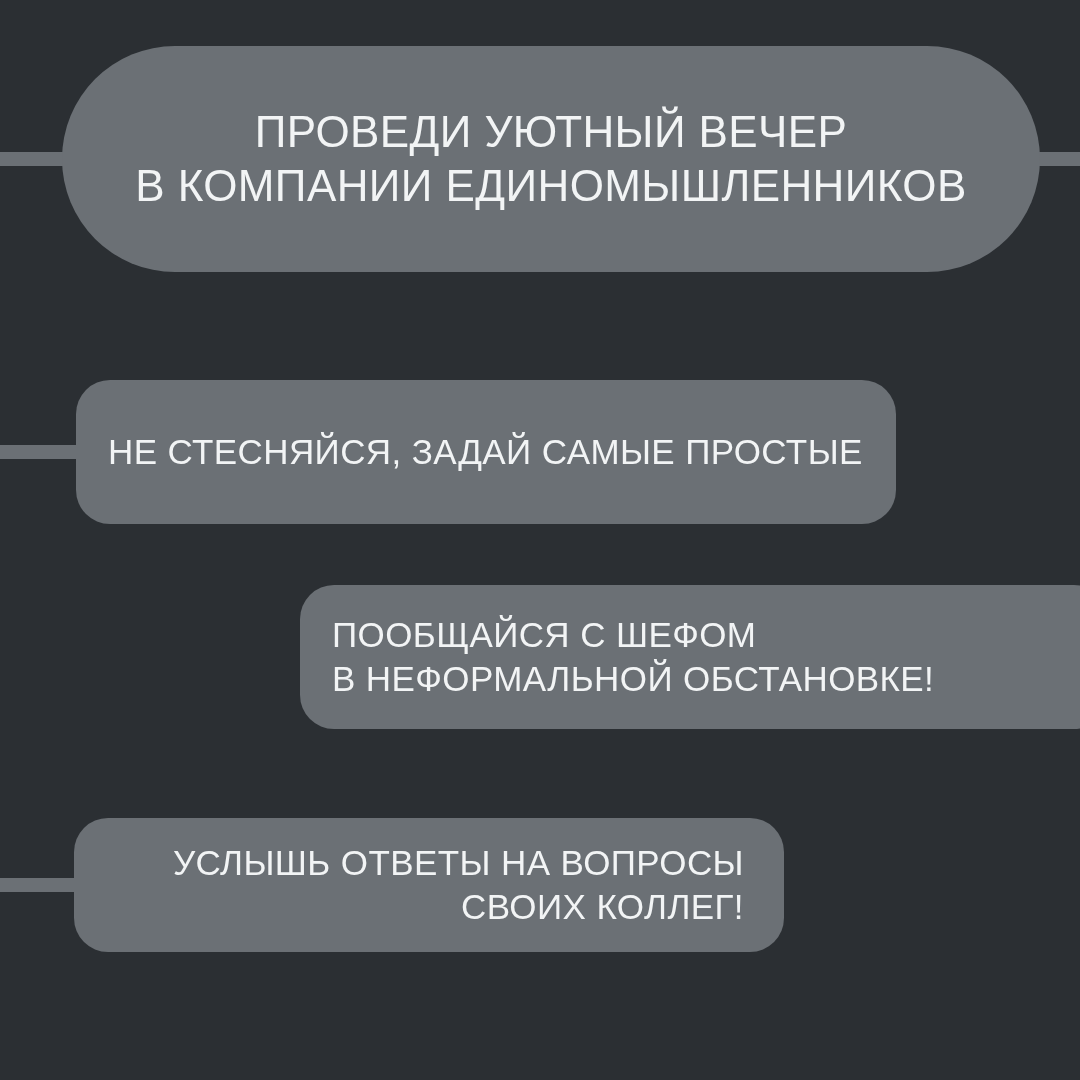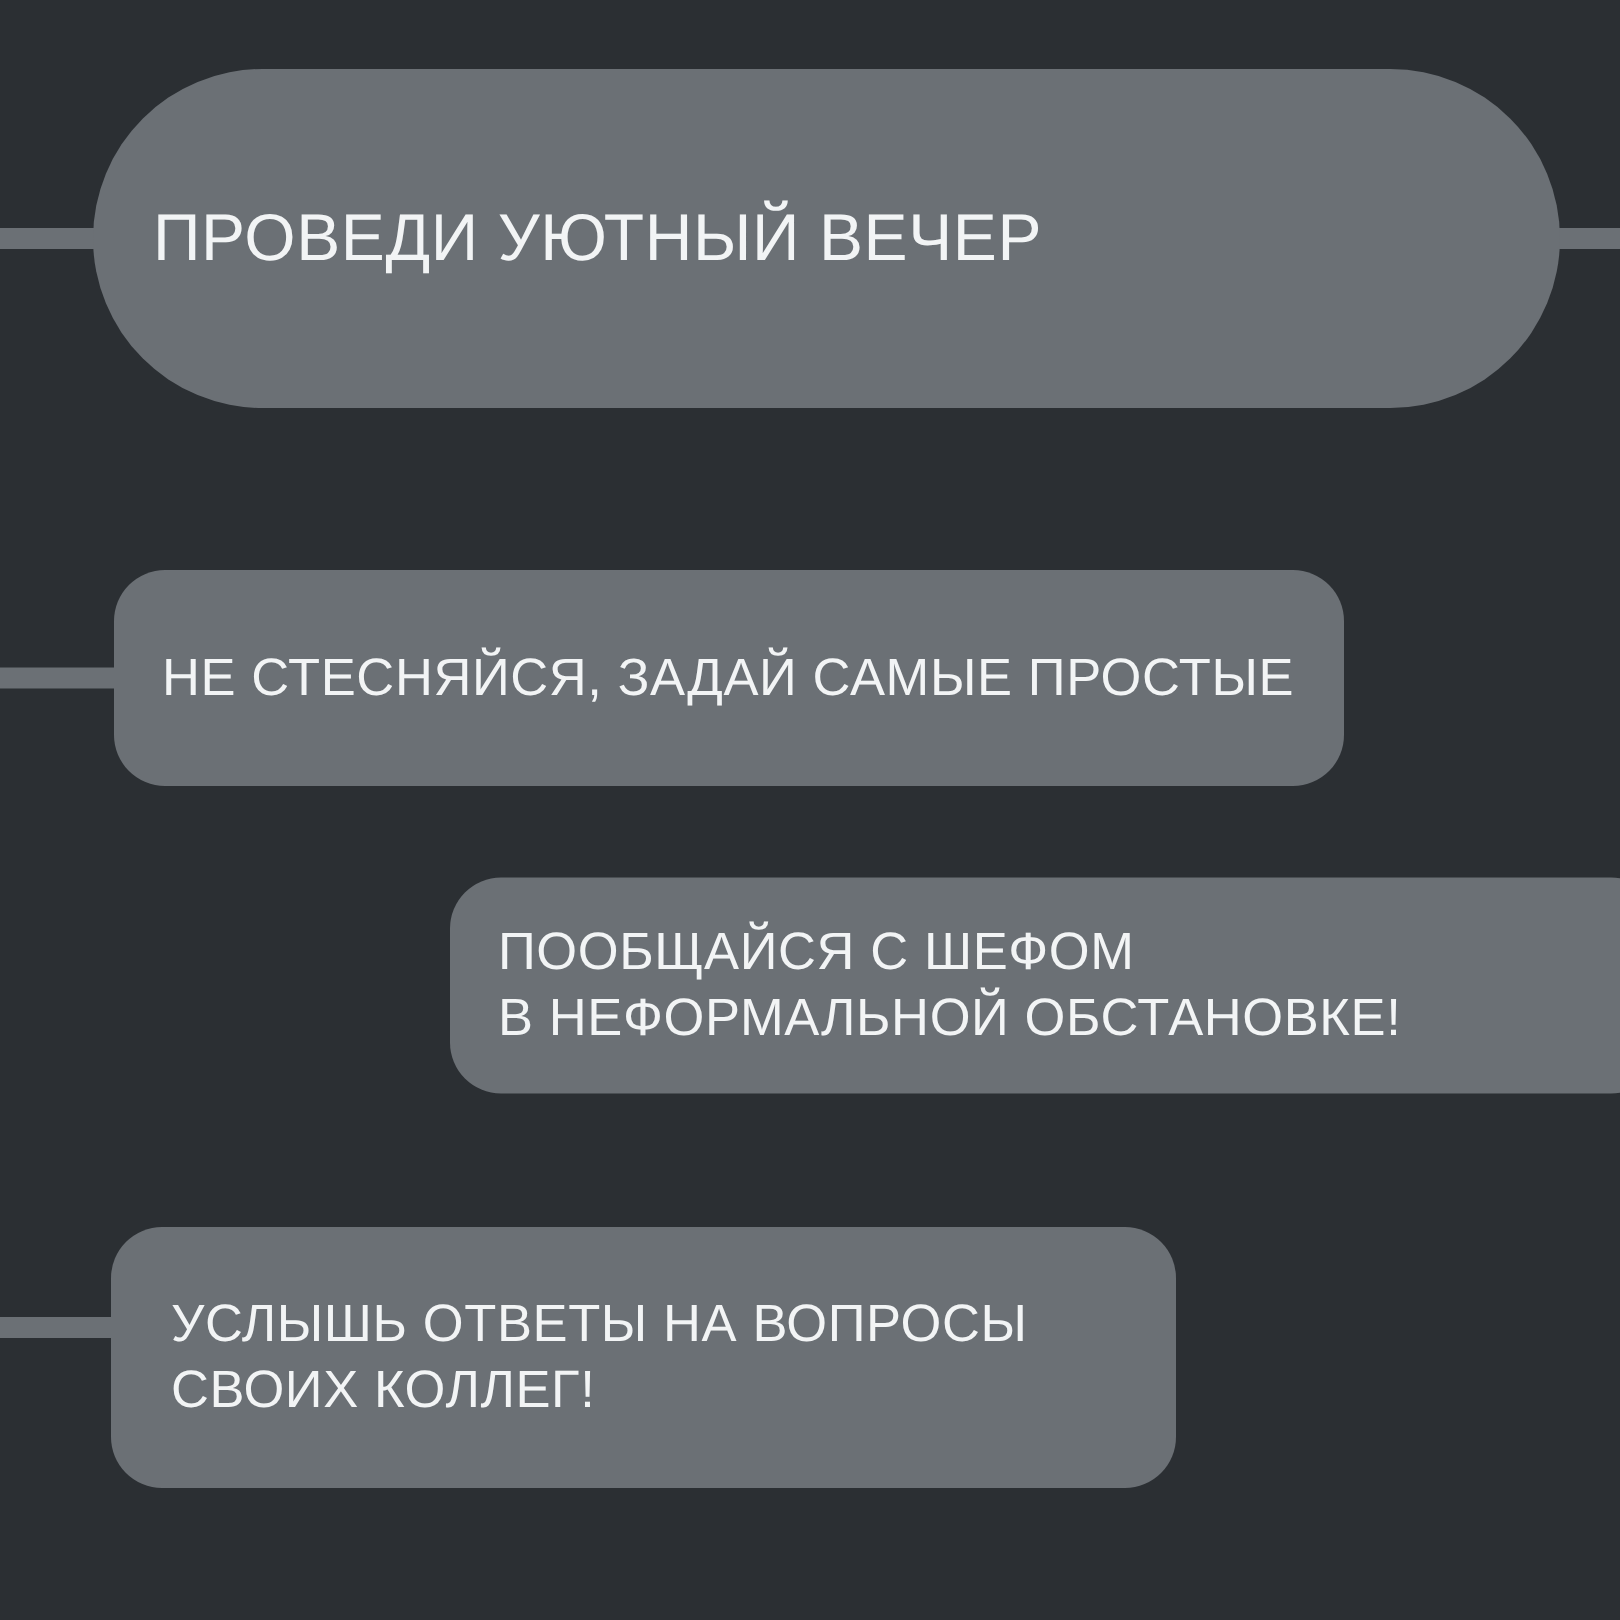--- a/index.html
+++ b/index.html
@@ -43,21 +43,21 @@
   
   .b1 {
     left: 62px;
     top: 46px;
     width: 978px;
     height: 226px;
     border-radius: 113px;
     font-size: 44px;
     line-height: 54px;
     text-align: center;
-    align-items: flex-start;
+    align-items: center;
     padding: 0 40px;
   }
   .b1-tail-left  { left: 0;    top: 152px; width: 66px; }
   .b1-tail-right { left: 1014px; top: 152px; width: 66px; }
 
   
   .b2 {
     left: 76px;
     top: 380px;
     width: 820px;
@@ -82,38 +82,39 @@
     text-align: left;
     padding: 0 32px;
   }
   .b3-tail-right { left: 1004px; top: 650px; width: 76px; }
 
   
   .b4 {
     left: 74px;
     top: 818px;
     width: 710px;
-    height: 174px;
+    height: 134px;
     border-radius: 34px;
     font-size: 35px;
     line-height: 44px;
-    text-align: left;
+    text-align: right;
     padding: 0 40px;
   }
   .b4-tail-left { left: 0; top: 878px; width: 82px; }
 </style>
 </head>
 <body>
 
 <div class="canvas">
 
   <div class="tail b1-tail-left"></div>
   <div class="tail b1-tail-right"></div>
   <div class="bubble b1">
     <span class="line">ПРОВЕДИ УЮТНЫЙ ВЕЧЕР</span>
+    <span class="line">В КОМПАНИИ ЕДИНОМЫШЛЕННИКОВ</span>
   </div>
 
   <div class="tail b2-tail-left"></div>
   <div class="bubble b2">
     <span class="line">НЕ СТЕСНЯЙСЯ, ЗАДАЙ САМЫЕ ПРОСТЫЕ</span>
   </div>
 
   <div class="tail b3-tail-right"></div>
   <div class="bubble b3">
     <span class="line">ПООБЩАЙСЯ С ШЕФОМ</span>

